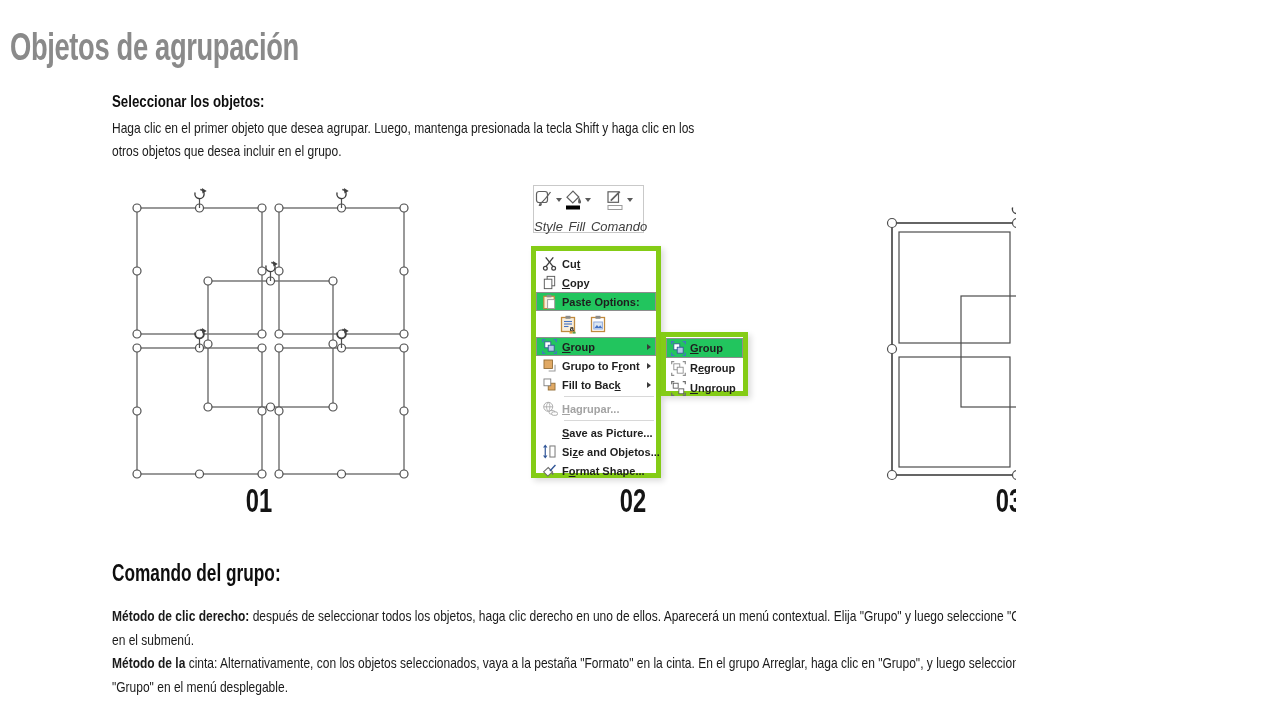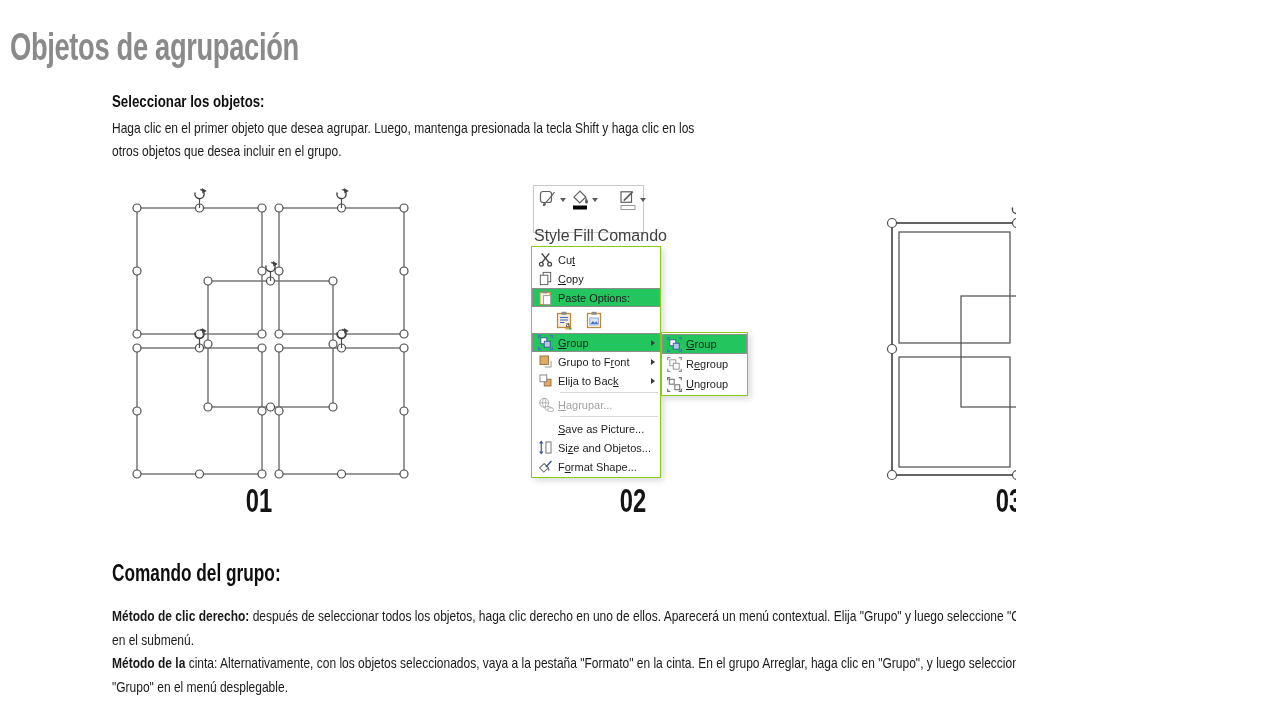--- a/index.html
+++ b/index.html
@@ -30,25 +30,25 @@
   .rotc{fill:none;stroke:#3f3f3f;stroke-width:1.4;}
 
   
   .minibar{left:533px;top:185px;width:111px;height:48px;background:#fff;border:1px solid #C9C9C9;
            display:flex;justify-content:space-around;align-items:stretch;box-sizing:border-box;}
   .mbtn{display:flex;flex-direction:column;align-items:center;justify-content:flex-start;padding-top:3px;cursor:default;}
   .mbtn .icorow{display:flex;align-items:center;height:24px;}
   .mbtn svg{width:20px;height:22px;display:block;}
   .caret{width:0;height:0;border-left:3.5px solid transparent;border-right:3.5px solid transparent;
          border-top:4px solid #5a5a5a;margin-left:2px;}
-  .mlabel{font-size:16px;color:#3f3f3f;margin-top:16px;}
+  .mlabel{font-size:13px;color:#3f3f3f;margin-top:8px;font-style:italic;}
 
   
-  .menu{position:absolute;background:#fff;border:1px solid #84cc16;box-sizing:border-box;
-        box-shadow:3px 3px 6px rgba(0,0,0,.14);padding-top:3px;}
+  .menu{position:absolute;background:#fff;border:5px solid #84cc16;box-sizing:border-box;
+        box-shadow:3px 3px 6px rgba(0,0,0,.14);padding-top:3px;font-weight:bold;}
   .ctx{left:531px;top:246px;width:130px;height:232px;}
   .sub{left:661px;top:332px;width:87px;height:64px;padding-top:1px;}
   .menu-row{display:flex;align-items:center;height:19px;cursor:default;}
   .sub .menu-row{height:20px;}
   .menu-row .ic{width:26px;display:flex;justify-content:center;align-items:center;flex:0 0 26px;}
   .sub .menu-row .ic{width:24px;flex:0 0 24px;}
   .menu-row .ic svg{width:17px;height:17px;display:block;}
   .mitext{font-size:11px;color:#1e1e1e;white-space:nowrap;}
   .mitext .u{text-decoration:underline;}
   .menu-row.hl{background:#22c55e;box-shadow:inset 0 0 0 1px #8E8E8E;}
@@ -258,21 +258,21 @@
         <span class="mitext"><span>Grupo to F</span><span class="u">r</span><span>ont</span></span>
         <span class="subarrow"></span>
       </div>
       <div class="menu-row">
         <span class="ic">
           <svg viewBox="0 0 20 20">
             <rect x="8.5" y="8.5" width="8" height="8" fill="#E0A965" stroke="#8F6A33"></rect>
             <rect x="3.5" y="3.5" width="8" height="8" fill="#fff" stroke="#777"></rect>
           </svg>
         </span>
-        <span class="mitext"><span>Elija to Bac</span><span class="u">k</span><span></span></span>
+        <span class="mitext"><span>Fill to Bac</span><span class="u">k</span><span></span></span>
         <span class="subarrow"></span>
       </div>
       <div class="msep"></div>
       <div class="menu-row disabled">
         <span class="ic">
           <svg viewBox="0 0 20 20">
             <circle cx="8.5" cy="8" r="5.3" fill="none" stroke="#A8A8A8" stroke-width="1.1"></circle>
             <path d="M3.2 8 h10.6 M8.5 2.7 c-2.6 2.2,-2.6 8.4,0 10.6 M8.5 2.7 c2.6 2.2,2.6 8.4,0 10.6" fill="none" stroke="#A8A8A8" stroke-width="1"></path>
             <rect x="9.5" y="12.5" width="7" height="4" rx="2" fill="#fff" stroke="#A8A8A8" stroke-width="1.1"></rect>
             <rect x="12.5" y="14" width="7" height="4" rx="2" fill="#fff" stroke="#A8A8A8" stroke-width="1.1"></rect>

